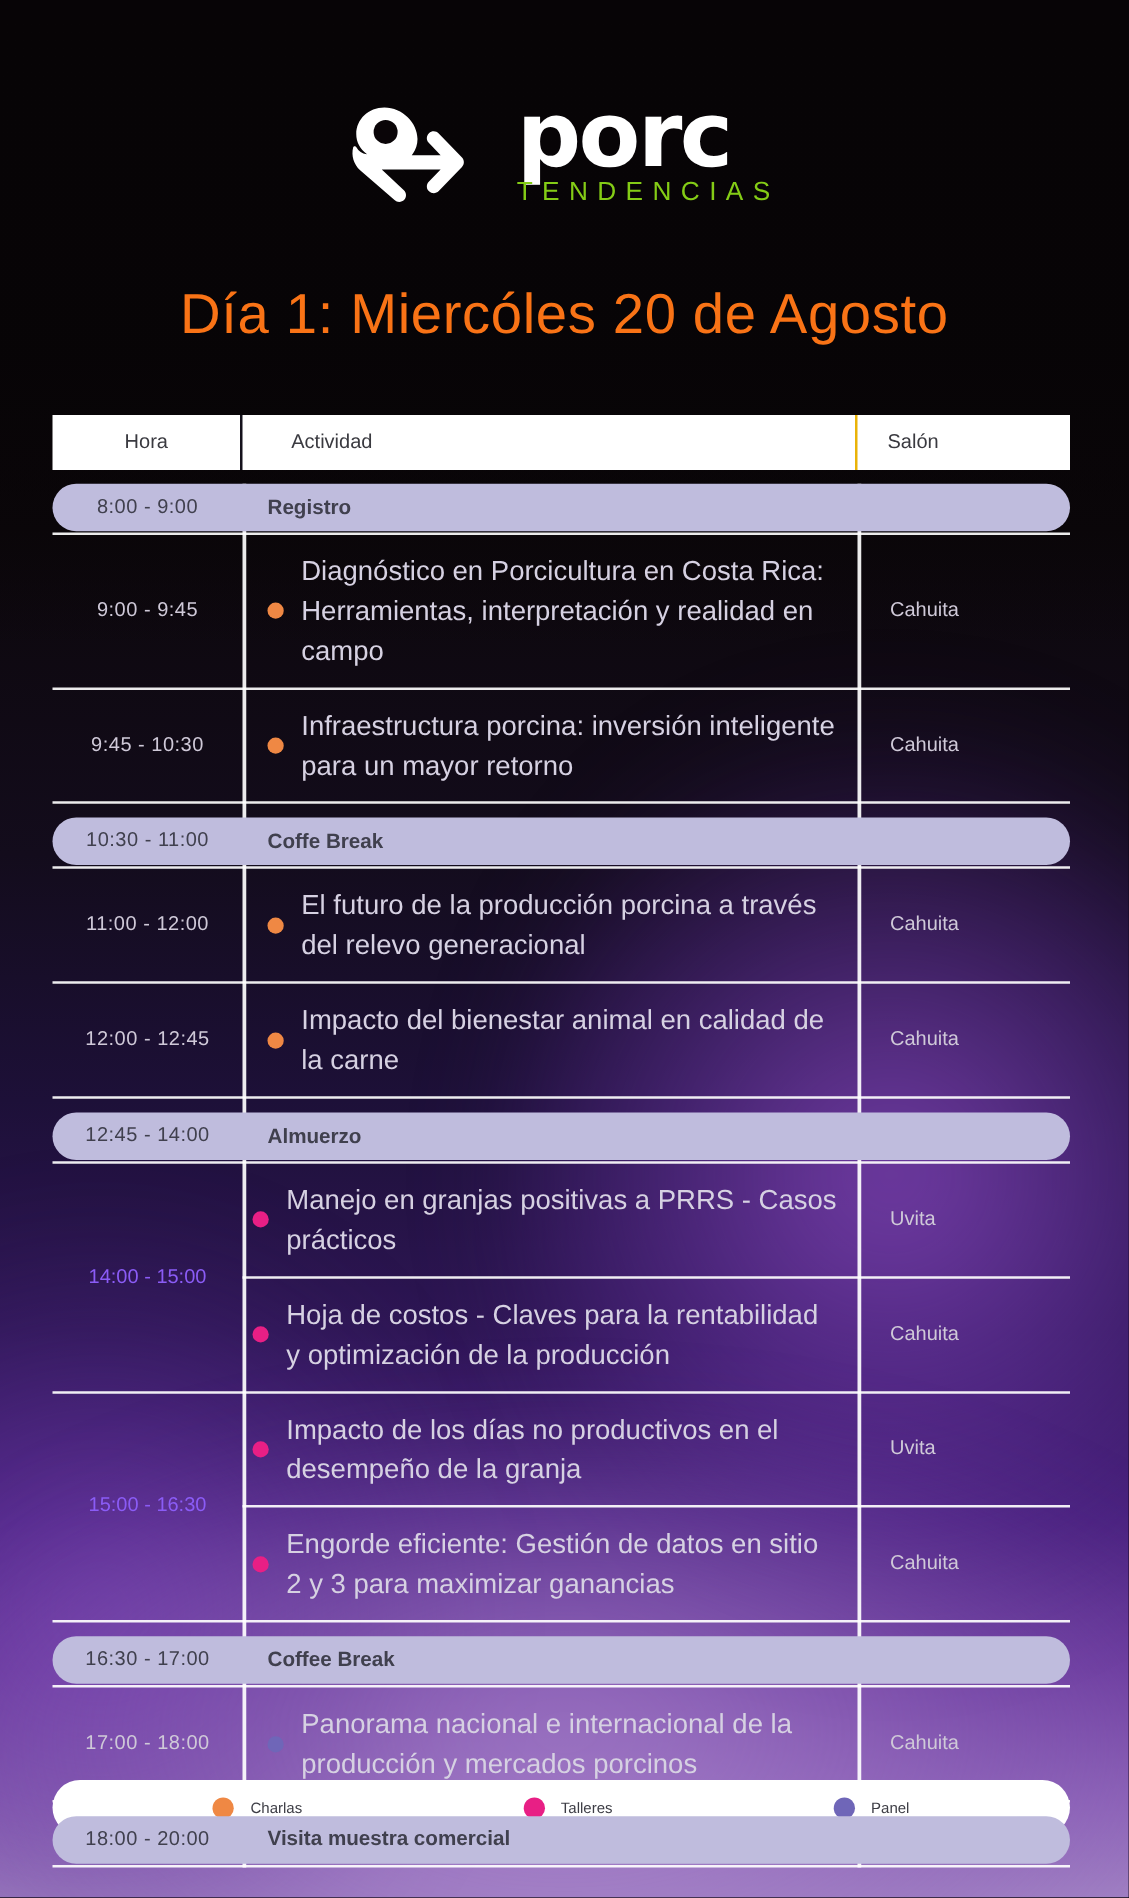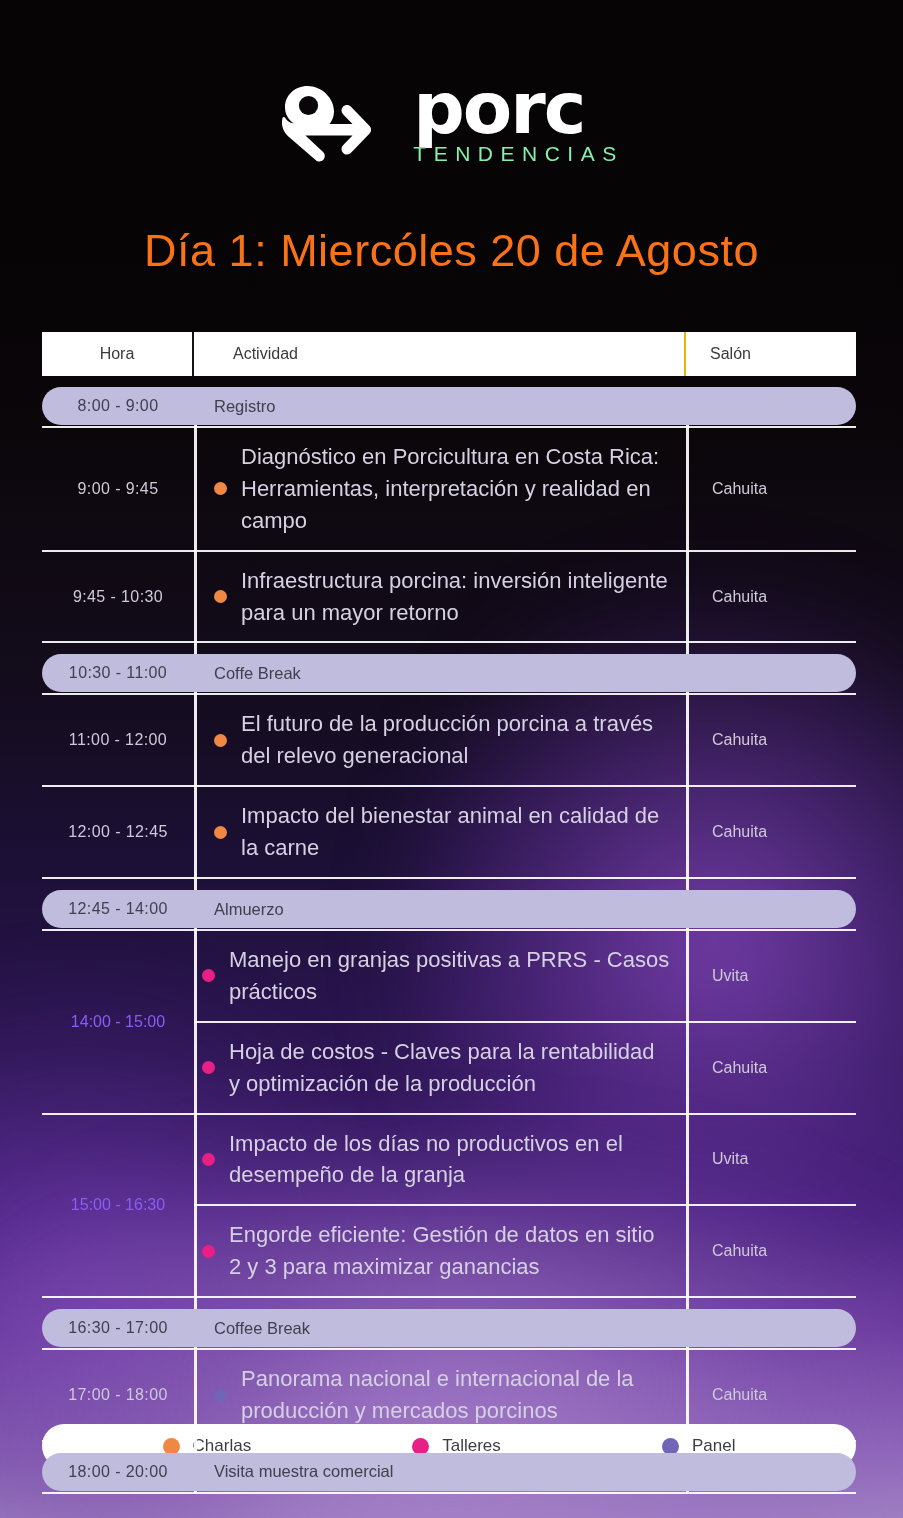--- a/index.html
+++ b/index.html
@@ -99,21 +99,21 @@
     font-weight: 700;
     font-size: 72px;
     line-height: 0.84;
     letter-spacing: -2px;
     color: #ffffff;
   }
   .logo-sub {
     font-family: "Liberation Sans", sans-serif;
     font-size: 21px;
     letter-spacing: 7.5px;
-    color: #86efac;
+    color: #84cc16;
     text-align: right;
     margin-top: 4px;
     padding-right: 2px;
     font-weight: 300;
   }
 
   
   .day-title {
     position: absolute;
     top: 225px;
@@ -254,21 +254,21 @@
     text-align: center;
     font-size: 16px;
     color: #40404e;
     letter-spacing: 0.4px;
   }
   .pill .p-act {
     flex: 1 1 auto;
     padding-left: 20px;
     font-size: 16.5px;
     color: #40404e;
-    font-weight: 400;
+    font-weight: 700;
   }
   .pill .p-salon { width: 170px; flex: 0 0 170px; }
 
   .spacer-line { height: 0; border-top: 2.5px solid rgba(255,255,255,0.92); }
 
   
   .legend {
     position: absolute;
     left: 42px;
     top: 1424px;
@@ -277,21 +277,21 @@
     background: #ffffff;
     border-radius: 22px;
     display: flex;
     align-items: center;
     justify-content: space-around;
     padding: 0 40px;
   }
   .legend-item { display: flex; align-items: center; gap: 13px; }
   .legend-item .ldot { width: 17px; height: 17px; border-radius: 50%; }
   .legend-item .llabel {
-    font-size: 17px;
+    font-size: 12px;
     color: #3d3d45;
     font-weight: 300;
   }
 </style>
 </head>
 <body>
 
 <div class="page">
 
   <div class="bg-base"></div>

